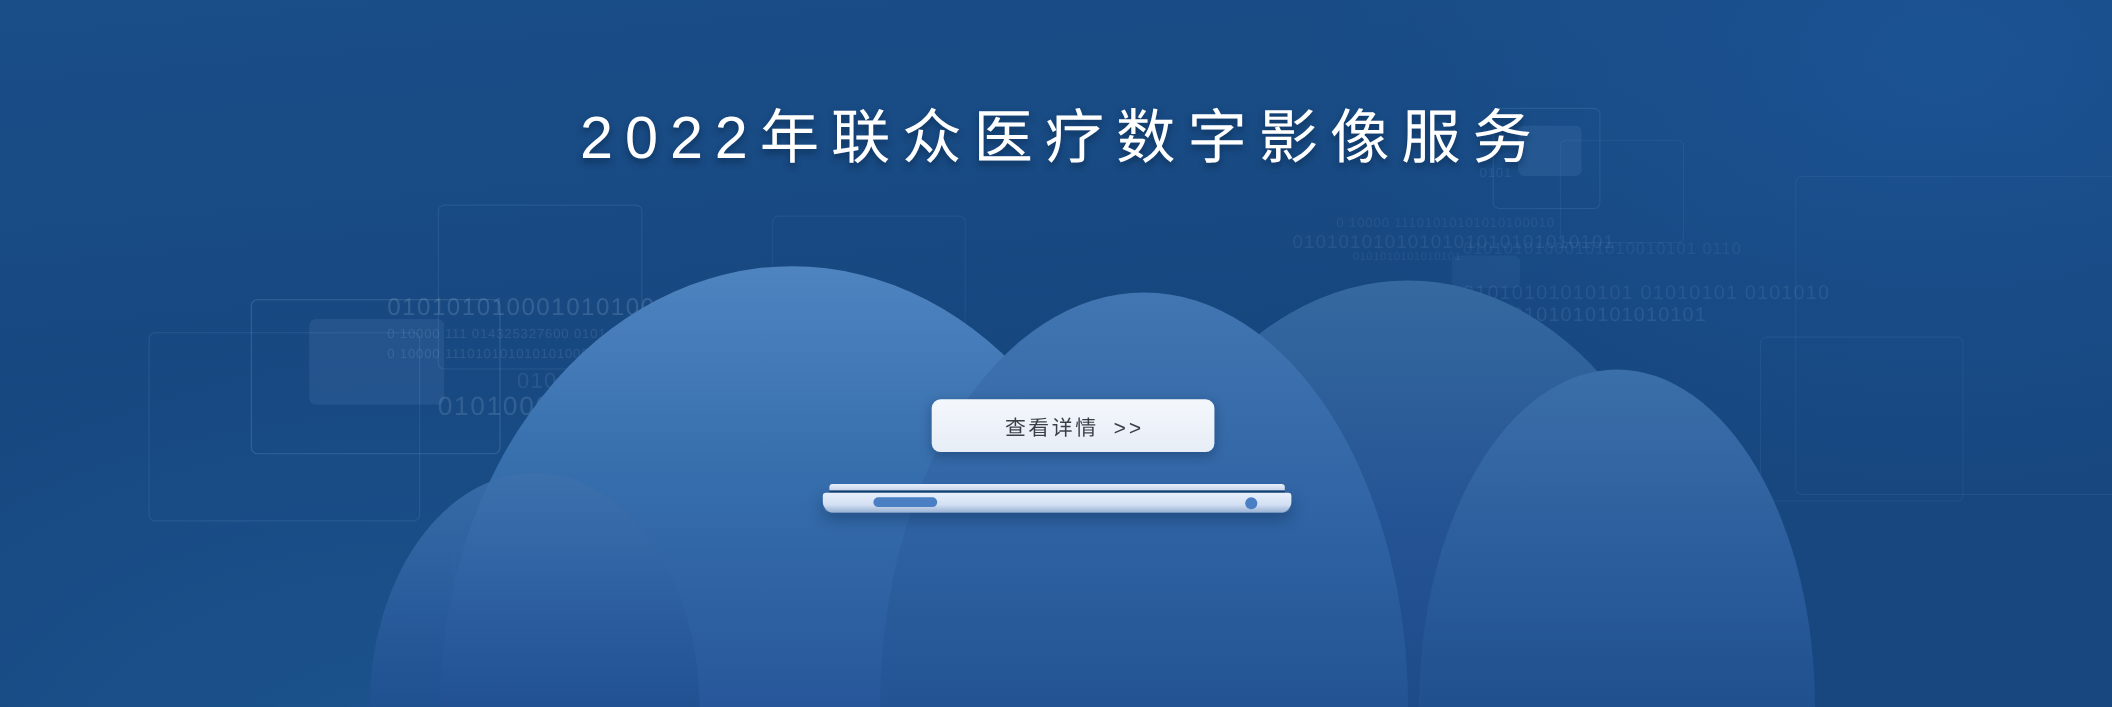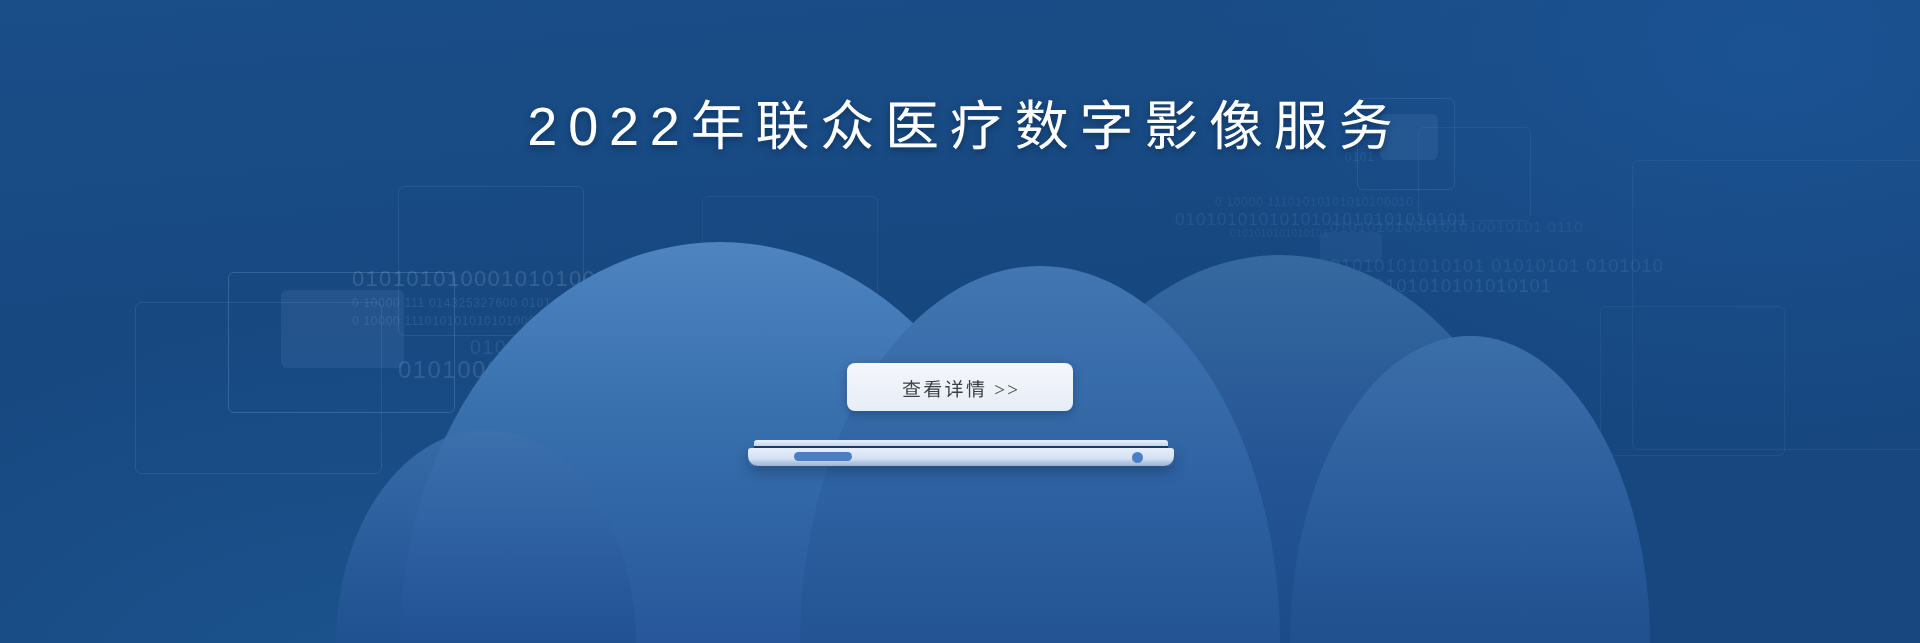--- a/index.html
+++ b/index.html
@@ -57,30 +57,30 @@
     letter-spacing:.20em;
     text-indent:.20em;
     text-shadow:0 3px 6px rgba(8,34,64,.55);
   }
 
   
   .cta{
     position:absolute;
     left:847px;
     top:363px;
-    width:226px;
+    width:257px;
     height:48px;
     border:0;
     border-radius:8px;
     background:linear-gradient(180deg,#f4f7fc 0%,#e7edf6 100%);
     color:#3a3f46;
     font-size:19px;
     letter-spacing:.12em;
     text-indent:.12em;
-    font-family:Liberation Serif, serif;
+    font-family:Liberation Mono, monospace;
     cursor:pointer;
     box-shadow:0 3px 10px rgba(6,28,56,.30);
     z-index:7;
   }
 
   
   .laptop{position:absolute;left:748px;top:440px;width:426px;height:32px;z-index:5;}
   .laptop .lid{
     position:absolute;left:6px;top:0;width:414px;height:6px;
     background:linear-gradient(180deg,#e9f0fb,#cddbf0);

